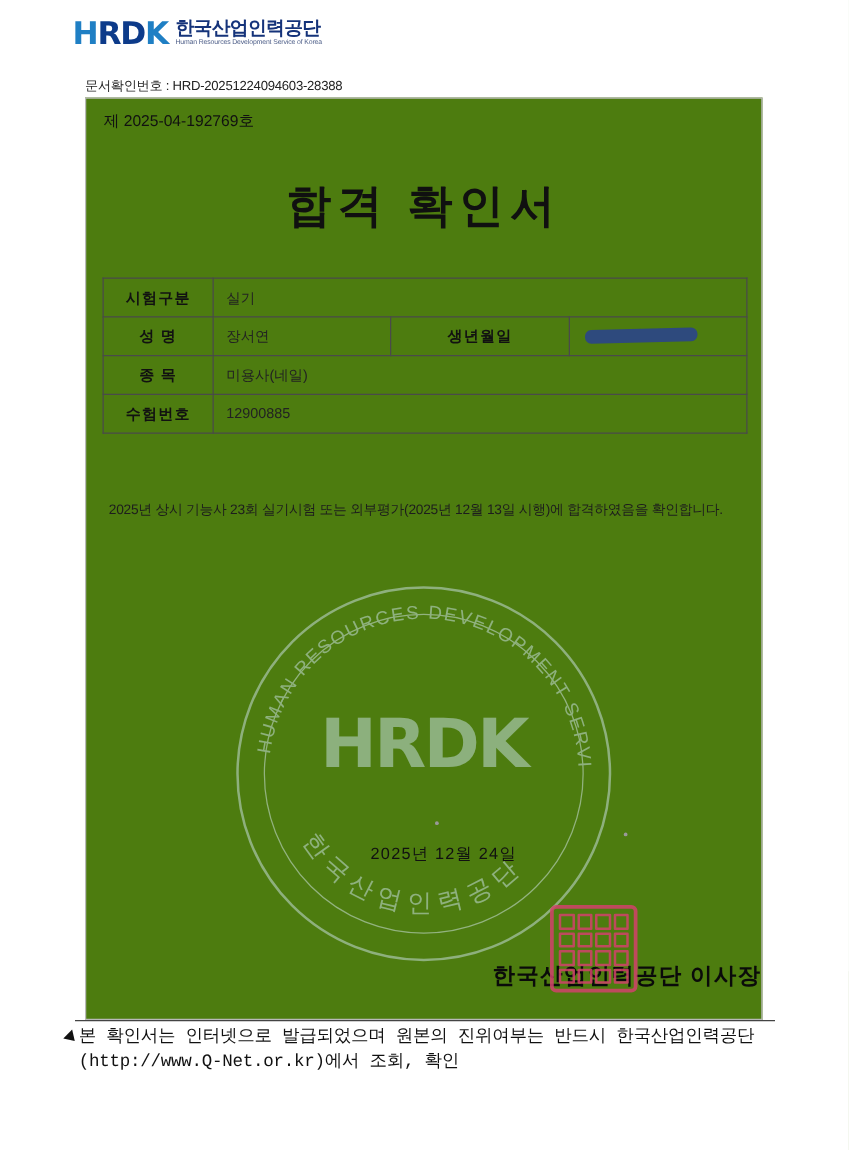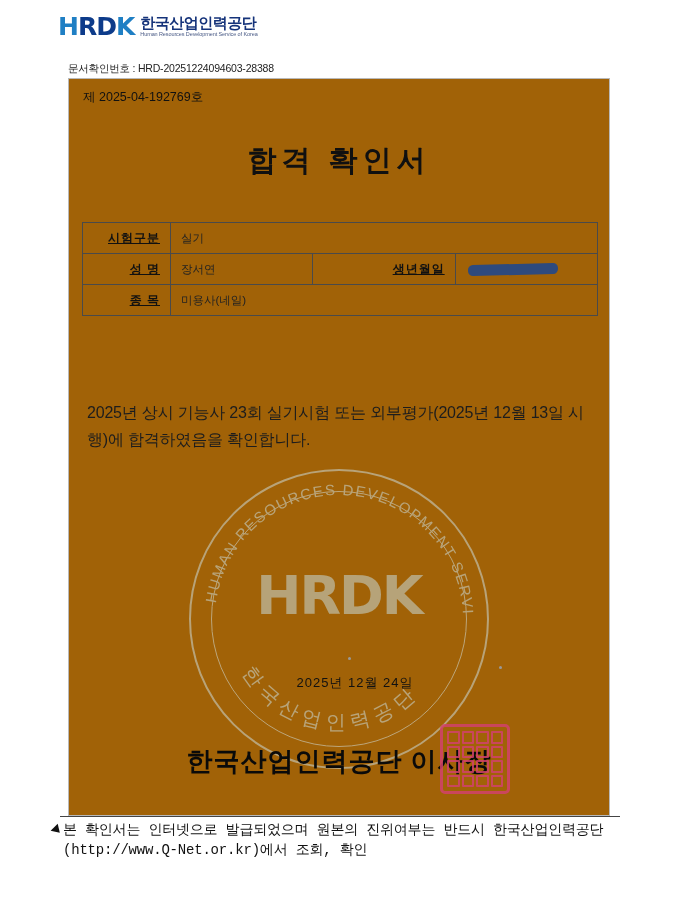--- a/index.html
+++ b/index.html
@@ -70,39 +70,39 @@
   }
 
   
   .cert {
     position: absolute;
     left: 68px;
     top: 78px;
     width: 542px;
     height: 738px;
     border: 1px solid #b9b9b9;
-    background: #a16207;
+    background: #4d7c0f;
     box-sizing: border-box;
     overflow: hidden;
   }
   .cert-serial {
     position: absolute;
     left: 14px;
     top: 10px;
     font-size: 12.5px;
     letter-spacing: 0px;
     color: #111;
   }
   .cert-title {
     position: absolute;
     top: 62px;
     left: 0;
     width: 100%;
     text-align: center;
-    font-size: 29px;
+    font-size: 36px;
     font-weight: bold;
     letter-spacing: 5px;
     color: #101010;
   }
 
   
   .info-table {
     position: absolute;
     left: 13px;
     top: 143px;
@@ -112,26 +112,25 @@
   }
   .info-table td {
     border: 1px solid #4a4a4a;
     height: 31px;
     font-size: 11.5px;
     padding: 0 10px;
     box-sizing: border-box;
   }
   .info-table td.lbl {
     width: 88px;
-    text-align: right;
+    text-align: center;
     font-weight: bold;
     letter-spacing: 1px;
     font-size: 12px;
     color: #111;
-    text-decoration: underline;
   }
   .info-table td.val {
     color: #222;
   }
   .redacted {
     display: inline-block;
     width: 90px;
     height: 11px;
     background: #2e4a7d;
     border-radius: 5px;
@@ -139,21 +138,21 @@
     margin-left: 2px;
     vertical-align: middle;
   }
 
   
   .body-text {
     position: absolute;
     left: 18px;
     top: 320px;
     width: 508px;
-    font-size: 16px;
+    font-size: 11px;
     line-height: 1.7;
     color: #1d1d1d;
     letter-spacing: -0.2px;
   }
 
   
   .watermark {
     position: absolute;
     left: 50%;
     top: 390px;
@@ -211,25 +210,25 @@
     width: 3px; height: 3px;
     background: #999;
     border-radius: 50%;
   }
   .dot-a { left: 279px; top: 578px; }
   .dot-b { left: 430px; top: 587px; }
 
   
   .issuer {
     position: absolute;
-    top: 665px;
+    top: 689px;
     left: 0;
     width: 100%;
-    text-align: center;
-    font-size: 26px;
+    text-align: right;
+    font-size: 18px;
     font-weight: bold;
     letter-spacing: 1px;
     color: #0a0a0a;
   }
   .seal {
     position: absolute;
     left: 371px;
     top: 645px;
     width: 64px;
     height: 64px;
@@ -322,20 +321,24 @@
       </tr>
       <tr>
         <td class="lbl">성   명</td>
         <td class="val" style="width:175px">장서연</td>
         <td class="lbl">생년월일</td>
         <td class="val"><span class="redacted"></span></td>
       </tr>
       <tr>
         <td class="lbl">종   목</td>
         <td class="val" colspan="3">미용사(네일)</td>
+      </tr>
+      <tr>
+        <td class="lbl">수험번호</td>
+        <td class="val" colspan="3">12900885</td>
       </tr>
     </tbody>
       </table>
 
     <div class="body-text">2025년 상시 기능사 23회 실기시험 또는 외부평가(2025년 12월 13일 시행)에 합격하였음을 확인합니다.</div>
 
     <div class="watermark">
       <div class="wm-ring"></div>
       <div class="wm-ring inner"></div>
       <svg class="wm-arc" viewBox="0 0 300 300">

